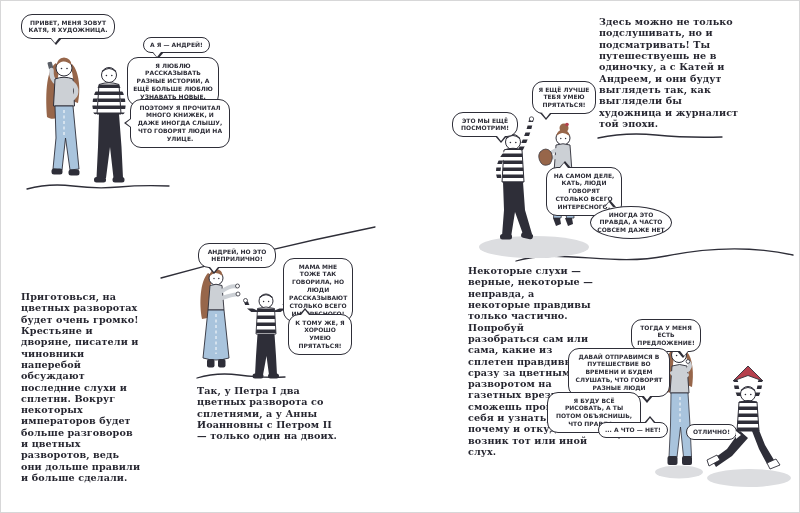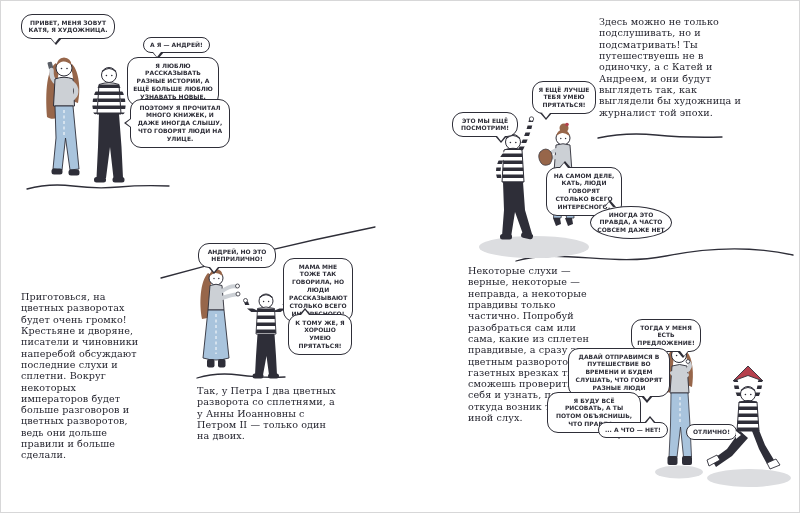--- a/index.html
+++ b/index.html
@@ -2,21 +2,21 @@
 <html><head>
 <meta charset="utf-8">
 <style>
   html,body{margin:0;padding:0}
   body{width:800px;height:513px;background:#fff;overflow:hidden;
        font-family:"DejaVu Serif",serif}
   .spread{position:absolute;left:0;top:0;width:800px;height:513px;background:#fff;
           border:1px solid #d7d7d8;box-sizing:border-box}
   .lines{position:absolute;left:0;top:0;z-index:1;pointer-events:none}
   .scene{position:absolute;z-index:2}
-  .para{position:absolute;margin:0;color:#262630;font-weight:normal;
+  .para{position:absolute;margin:0;color:#262630;font-weight:bold;
         font-size:9.6px;line-height:1.18;letter-spacing:.1px;z-index:3}
   .bubble{position:absolute;box-sizing:border-box;background:#fff;
           border:1.1px solid #2e2e38;border-radius:11px;padding:3.5px 5px;
           font-family:"DejaVu Sans",sans-serif;font-size:6px;line-height:1.32;
           font-weight:bold;color:#2e2e38;text-transform:uppercase;text-align:center;z-index:5}
   .pill{border-radius:999px;padding:3px 6px;white-space:nowrap}
   
   .bubble::before,.bubble::after{content:"";position:absolute;width:0;height:0}
   .t-b::before{left:30%;bottom:-7.5px;border:6px solid transparent;border-bottom:none;border-top:7.5px solid #2e2e38}
   .t-b::after {left:calc(30% + 1.6px);bottom:-4.8px;border:4.4px solid transparent;border-bottom:none;border-top:5.6px solid #fff}

